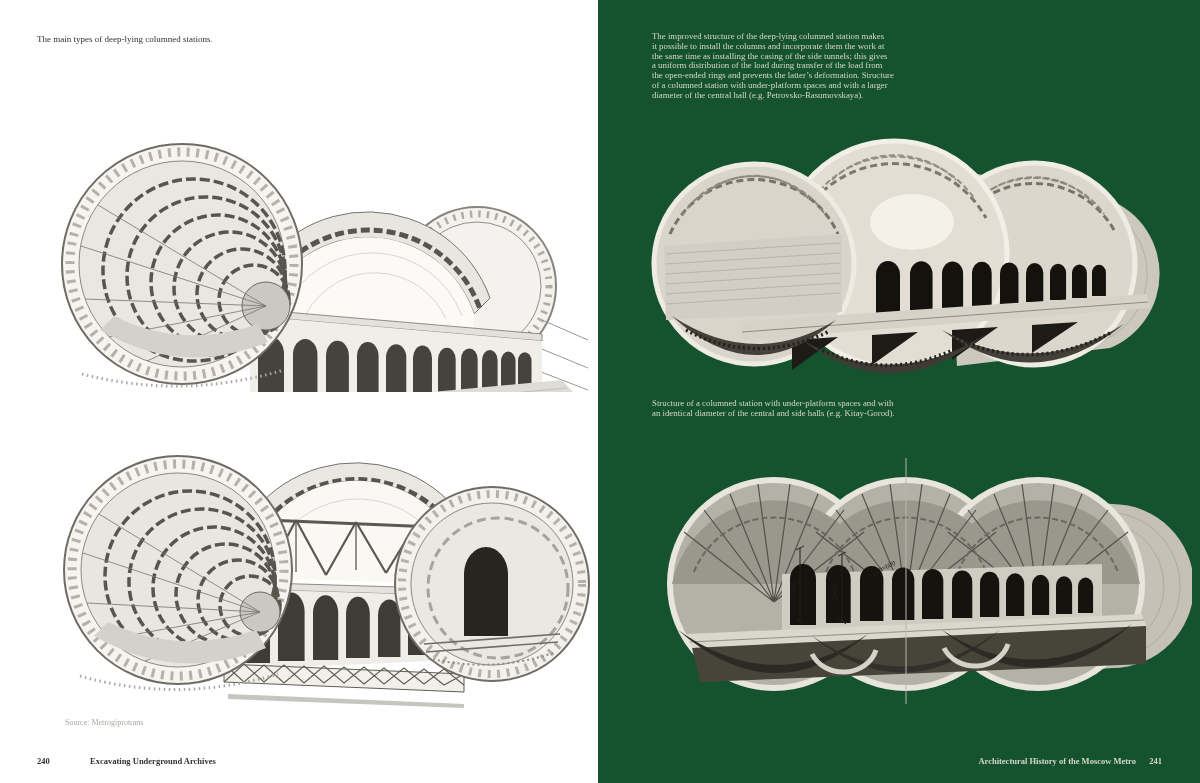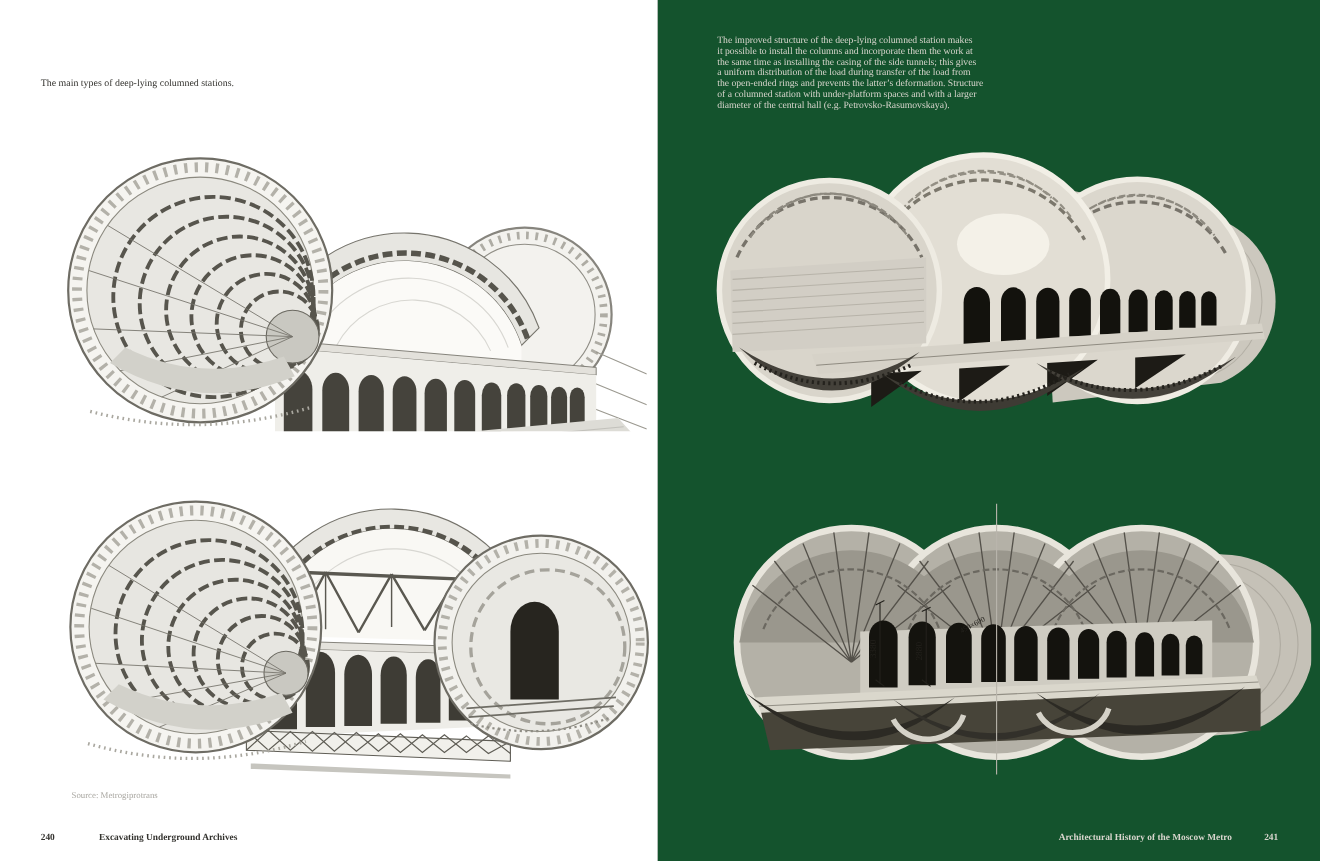--- a/index.html
+++ b/index.html
@@ -16,21 +16,21 @@
   .drawing{position:absolute;}
   svg text{font-family:"Liberation Serif","DejaVu Serif",serif;}
 </style>
 </head>
 <body>
 
 <div class="spread">
 
   <section class="page page-left">
 
-    <div class="tblock cap-left" style="left:37px;top:34px;width:330px;margin-top:36px;">The main types of deep-lying columned stations.</div>
+    <div class="tblock cap-left" style="left:37px;top:34px;width:330px;">The main types of deep-lying columned stations.</div>
 
 
     <svg class="drawing" style="left:22px;top:98px;" width="566" height="294" viewBox="0 0 566 294">
       <defs>
         <path id="a1" d="M0 0 L0 -48 A13 17 0 0 1 26 -48 L26 0 Z"></path>
       </defs>
 
       <circle cx="455" cy="188" r="79" fill="#f3f2ee" stroke="#87857e" stroke-width="2"></circle>
       <circle cx="455" cy="188" r="72" fill="none" stroke="#aeaca4" stroke-width="7" stroke-dasharray="2.5 6"></circle>
       <circle cx="455" cy="188" r="64" fill="none" stroke="#908e86" stroke-width="1"></circle>
@@ -205,20 +205,22 @@
         <polygon points="310,196 356,193 310,226"></polygon>
         <polygon points="390,191 436,188 390,219"></polygon>
       </g>
 
       <path d="M30 182 Q112 236 194 186 Q112 258 30 182 Z" fill="#44413a"></path>
       <path d="M160 206 Q252 258 344 200 Q252 276 160 206 Z" fill="#3e3b34"></path>
       <path d="M300 196 Q392 246 482 190 Q392 264 300 196 Z" fill="#44413a"></path>
       <path d="M44 196 Q112 232 186 198 M176 214 Q252 252 330 206 M312 204 Q392 240 470 198" fill="none" stroke="#24221d" stroke-width="3.5" stroke-dasharray="2 3"></path>
     </svg>
 
+    <div class="tblock cap-right" style="left:54px;top:399px;width:345px;">Structure of a columned station with under-platform spaces and with
+an identical diameter of the central and side halls (e.g. Kitay-Gorod).</div>
 
     <svg class="drawing" style="left:44px;top:452px;" width="550" height="260" viewBox="0 0 550 260">
       <defs>
         <path id="a4" d="M0 0 L0 -46 A13 15 0 0 1 26 -46 L26 0 Z"></path>
       </defs>
 
       <path d="M392 44 L470 52 A82 82 0 0 1 470 216 L396 222 Z" fill="#c5c1b7"></path>
       <path d="M396 70 L472 78 M394 100 L474 104 M394 134 L474 134 M394 168 L474 162 M396 198 L472 190" stroke="#aeaaa0" stroke-width="1" fill="none"></path>
       <path d="M464 60 A74 74 0 0 1 464 208 M458 70 A62 62 0 0 1 458 198" stroke="#aeaaa0" stroke-width="1" fill="none"></path>
 
@@ -274,17 +276,17 @@
         <path d="M158 96 V170 M154 98 L162 94 M154 166 L162 172"></path>
         <path d="M200 102 V170 M196 104 L204 100 M196 166 L204 172"></path>
       </g>
       <g fill="#23211c" font-size="8.5">
         <text x="154" y="138" transform="rotate(-90 154 138)" text-anchor="middle">3380</text>
         <text x="196" y="140" transform="rotate(-90 196 140)" text-anchor="middle">2880</text>
         <text x="232" y="124" transform="rotate(-28 232 124)" font-size="7">450×600</text>
       </g>
     </svg>
 
-    <div class="footer-title" style="right:80px;top:744px;">Architectural History of the Moscow Metro</div>
+    <div class="footer-title" style="right:64px;top:744px;">Architectural History of the Moscow Metro</div>
     <div class="footer-num" style="right:38px;top:744px;">241</div>
   </section>
 
 </div>
 
 </body></html>

